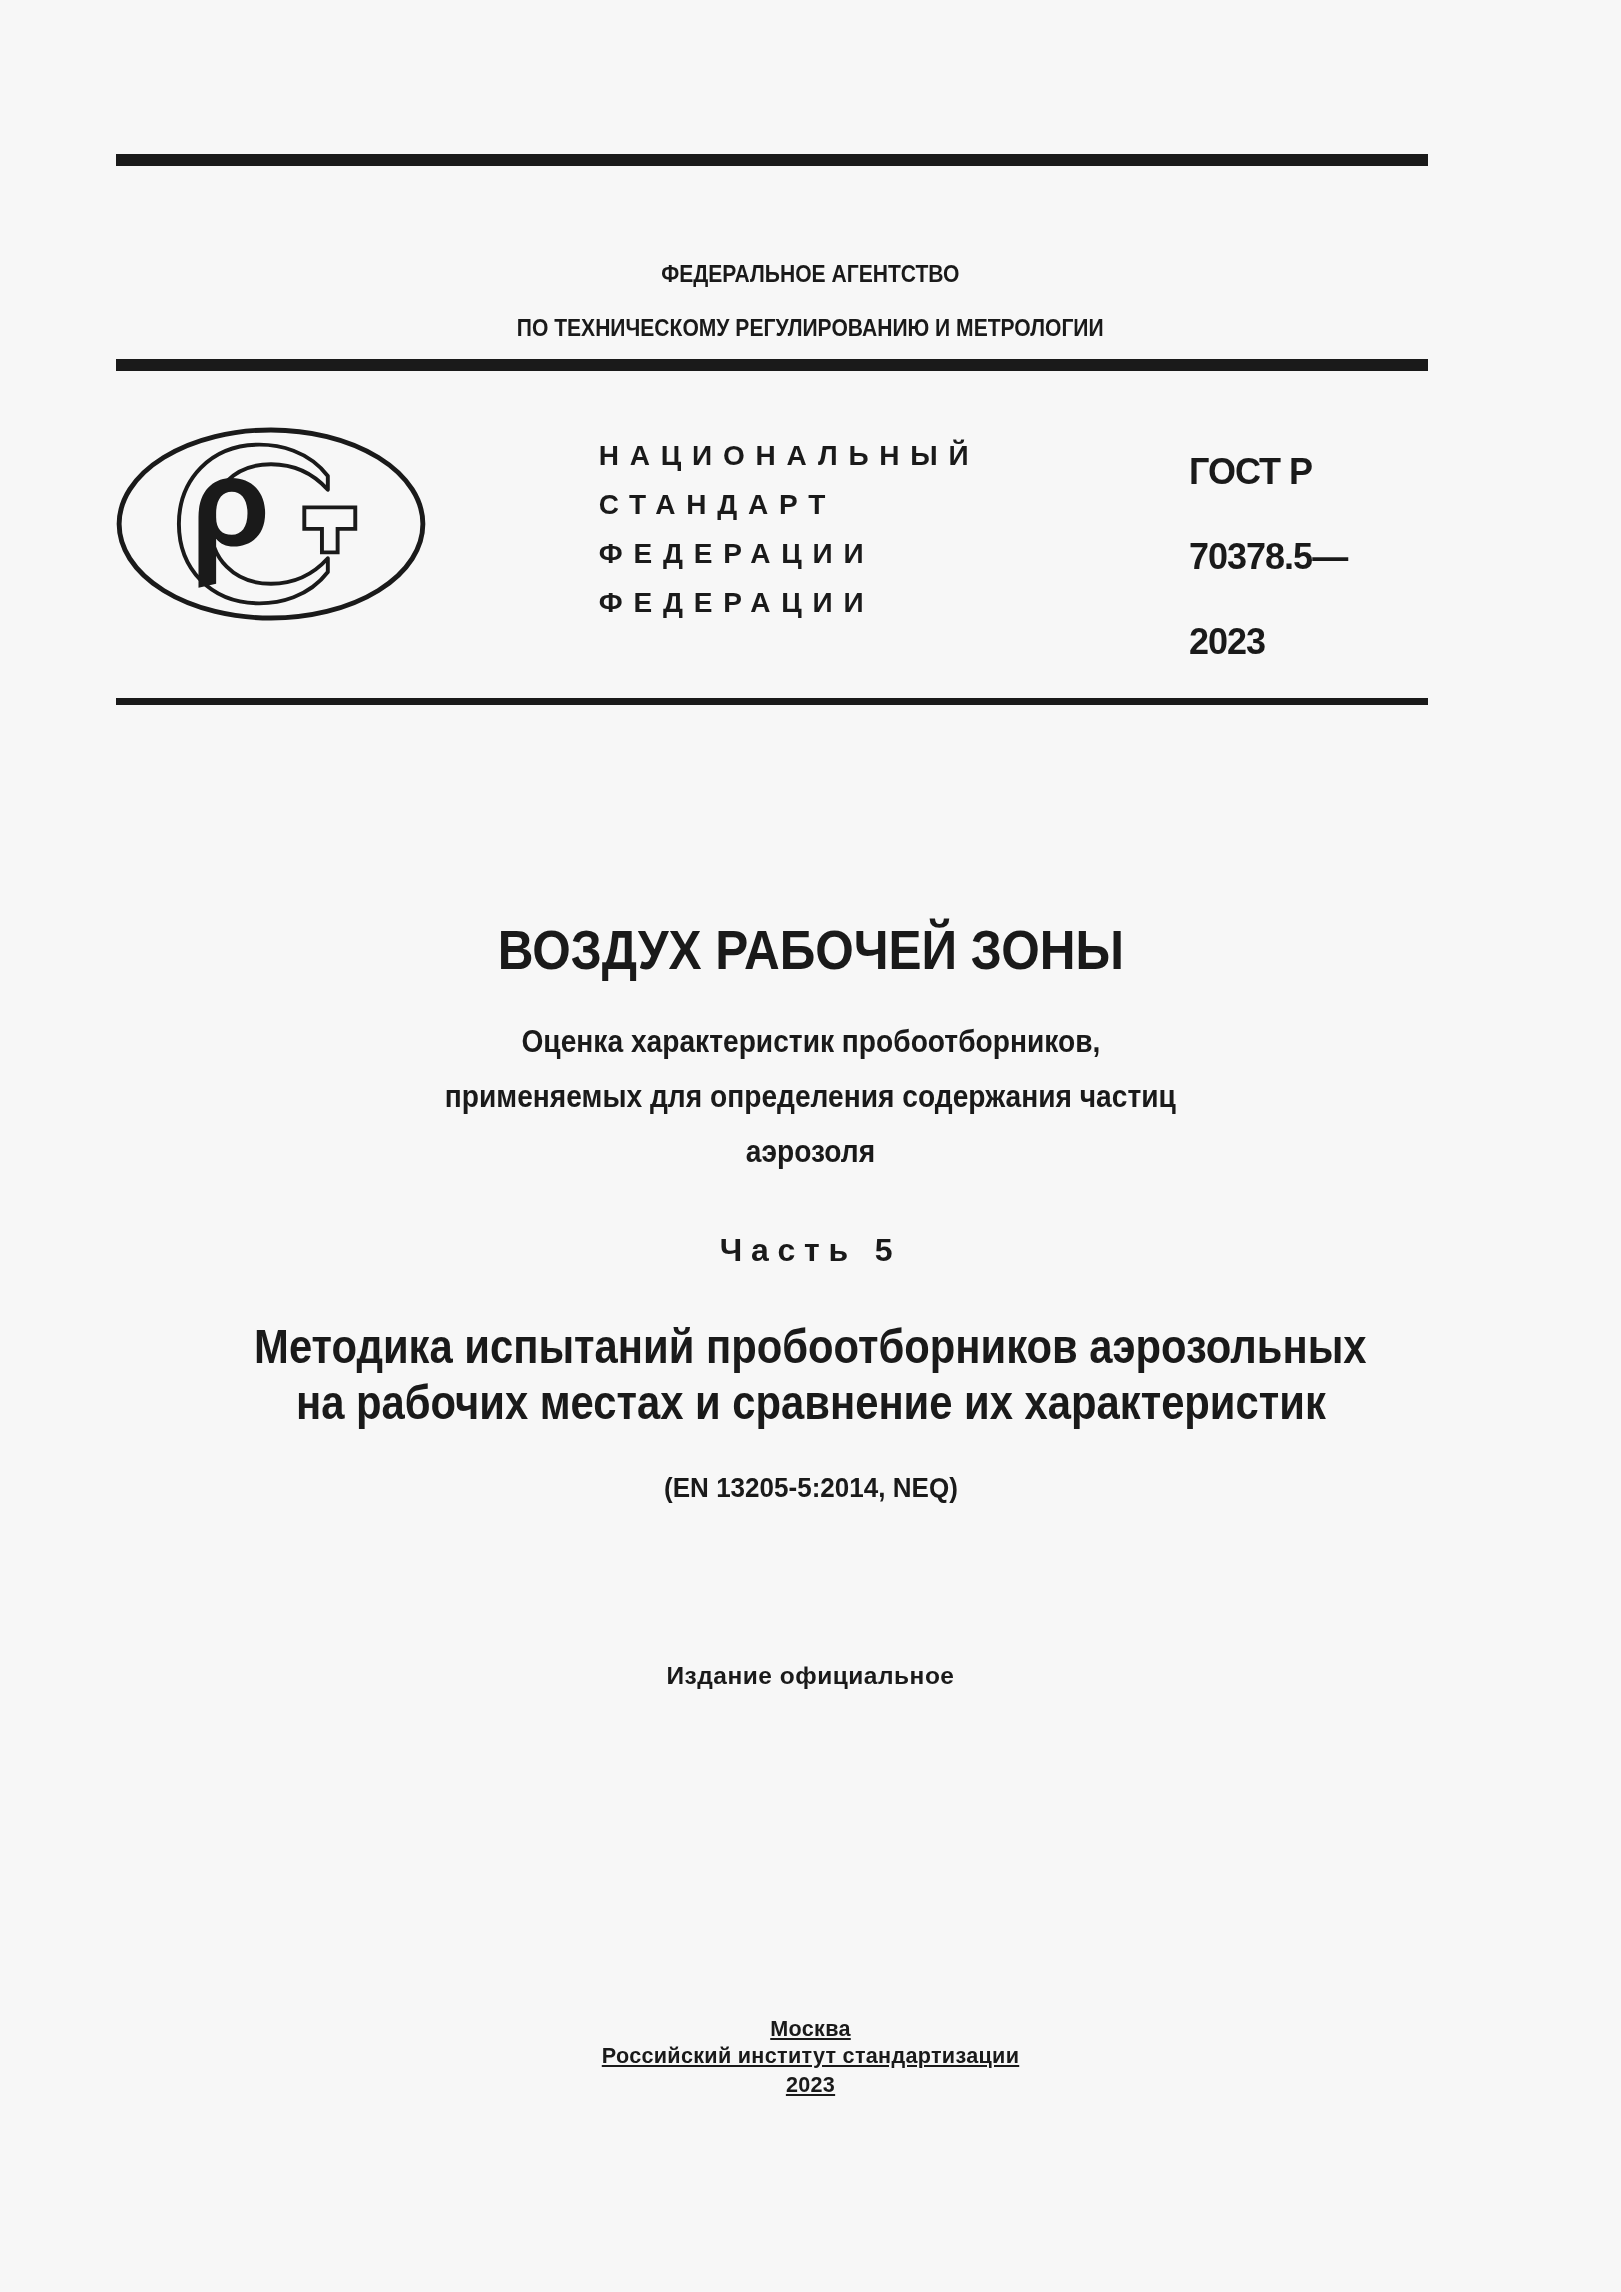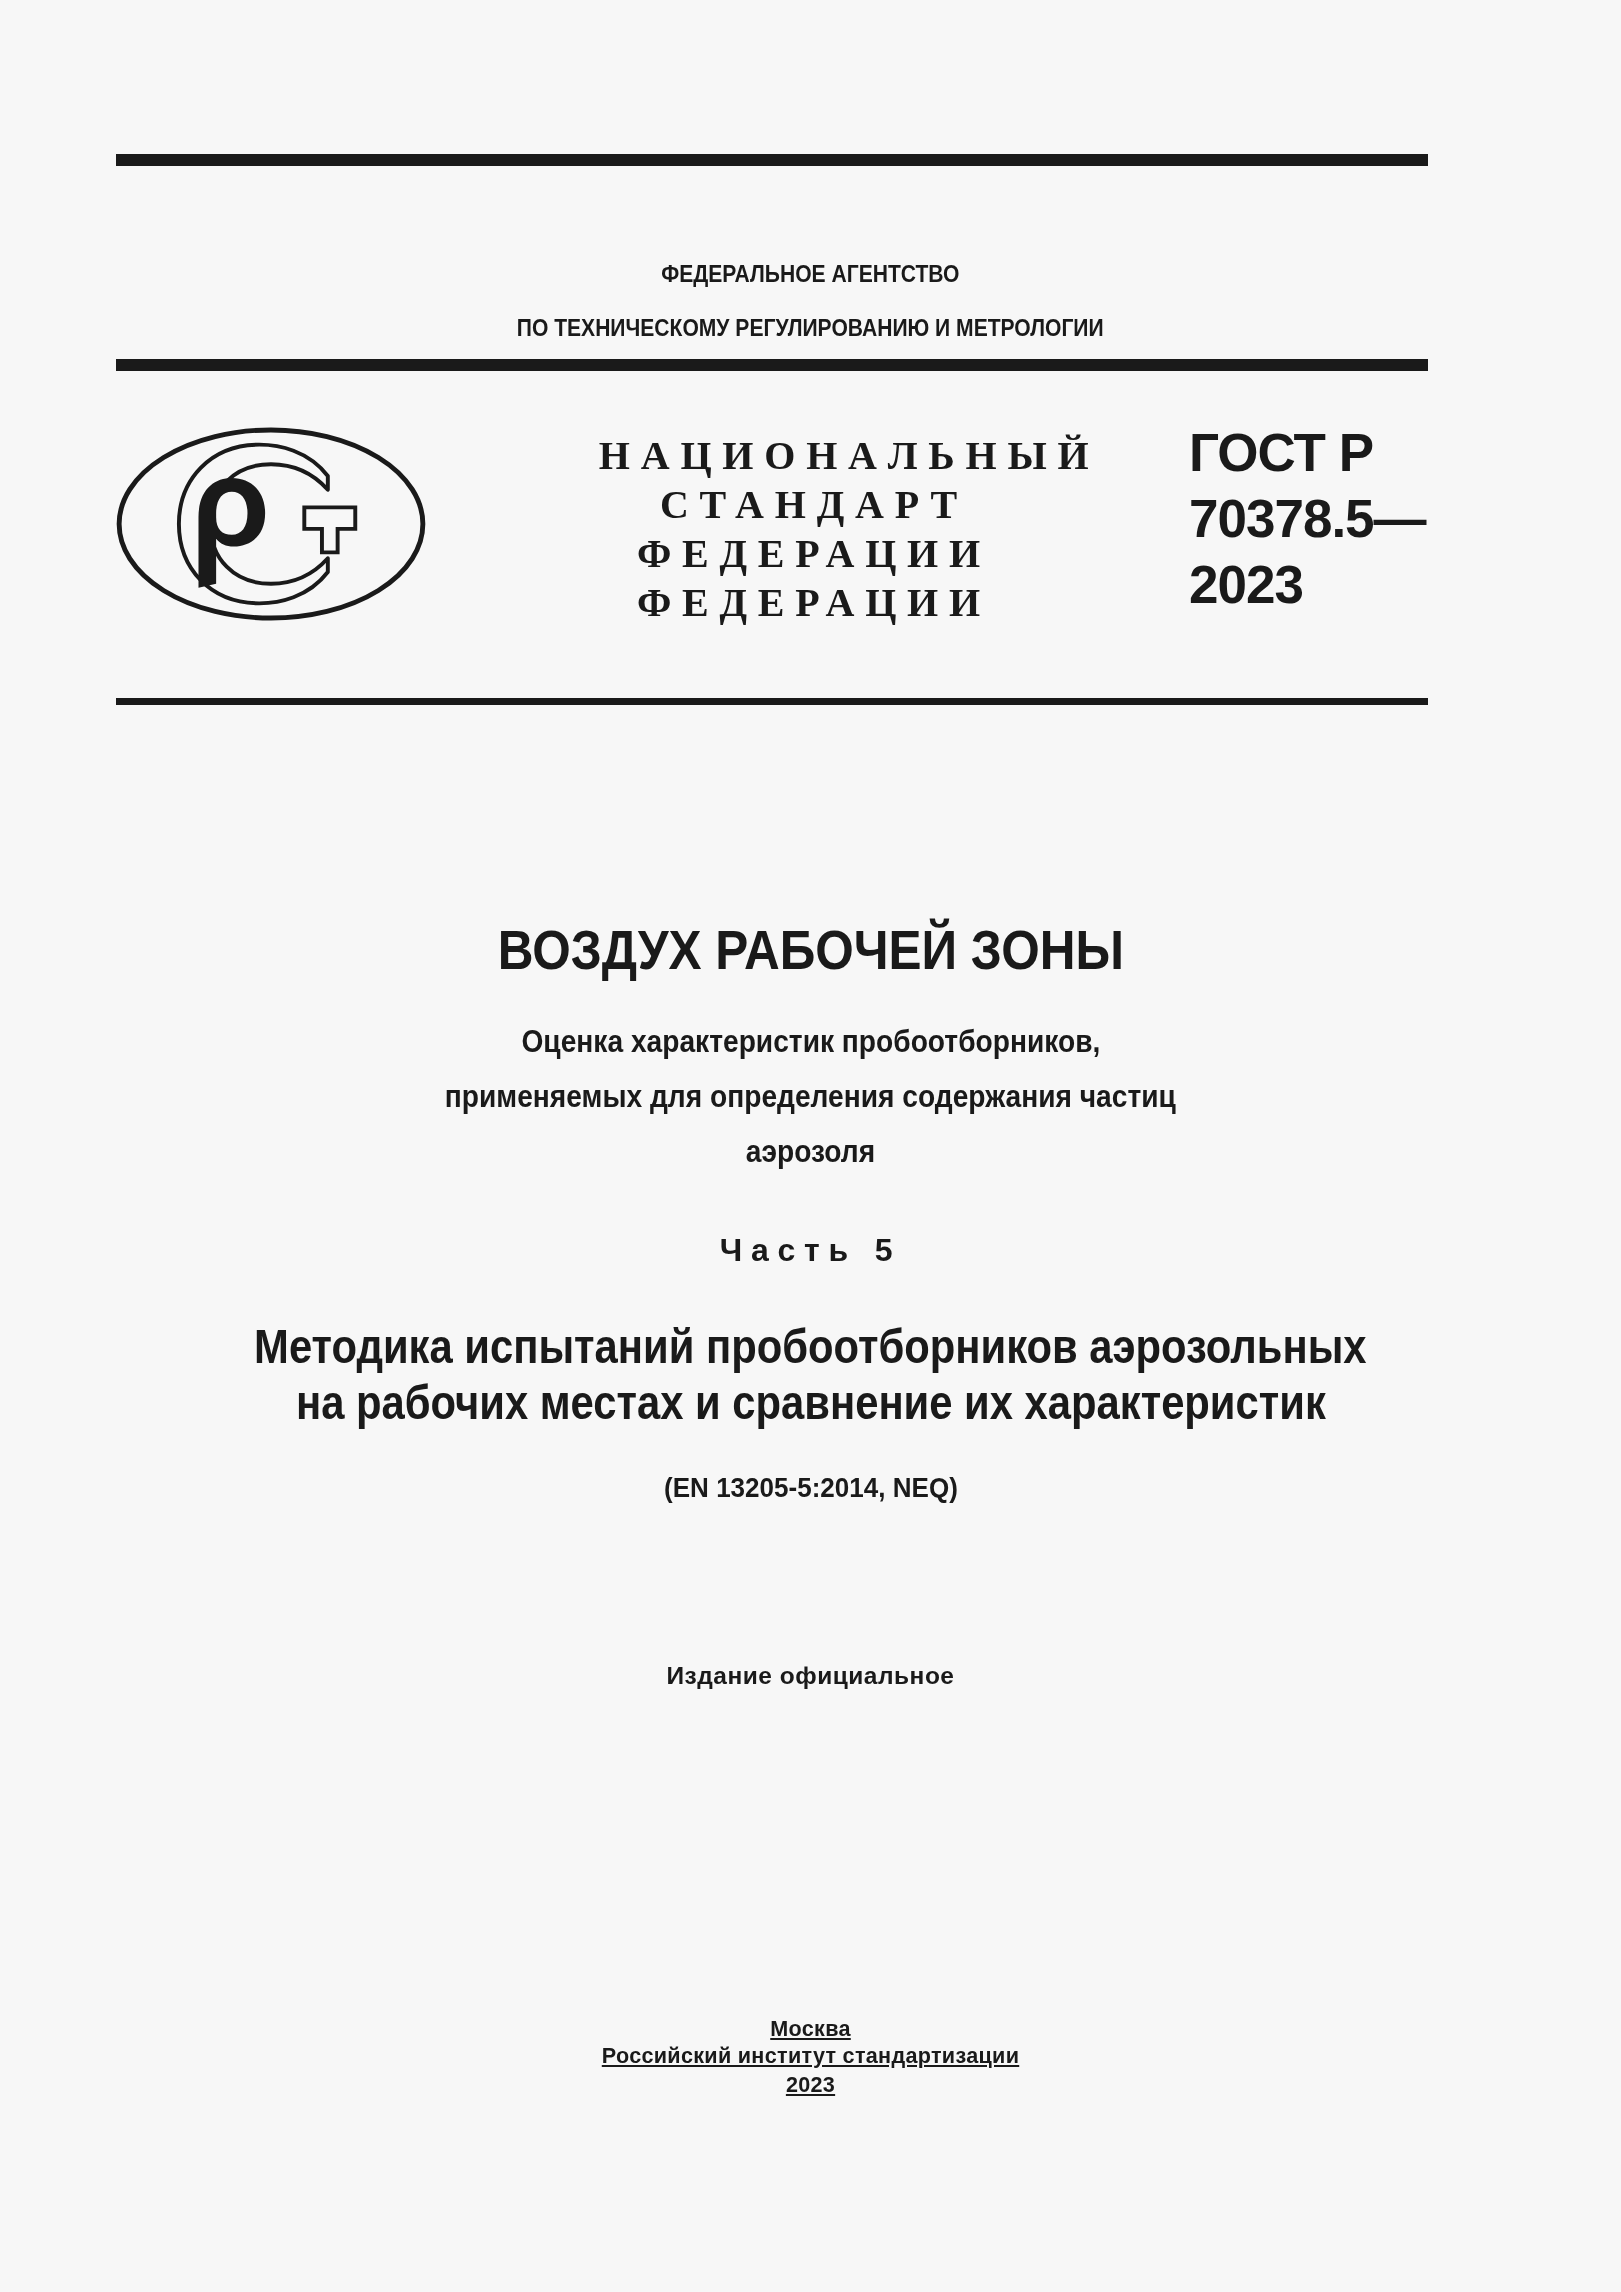--- a/index.html
+++ b/index.html
@@ -55,42 +55,41 @@
     }
 
     
     .nat-block {
       position: absolute;
       left: 588px;
       top: 431px;
       width: 441px;
     }
     .nat-line {
-      text-align: center;
-      font-size: 40px;
+      font-size: 28px;
       letter-spacing: 10.8px;
       line-height: 49px;
       height: 49px;
       white-space: nowrap;
       padding-left: 10.8px;
-      font-family: Liberation Serif, serif;
     }
 
     
     .gost-block {
       position: absolute;
       left: 1189px;
       top: 420px;
     }
     .gost-line {
-      font-size: 53px;
+      font-size: 36px;
       line-height: 66px;
       height: 66px;
       white-space: nowrap;
       letter-spacing: -1px;
+      margin-top: 19px;
     }
 
     
     .title {
       font-size: 55px;
     }
     .title .squeeze { transform: scaleX(0.9); }
 
     .subtitle {
       font-size: 32px;

